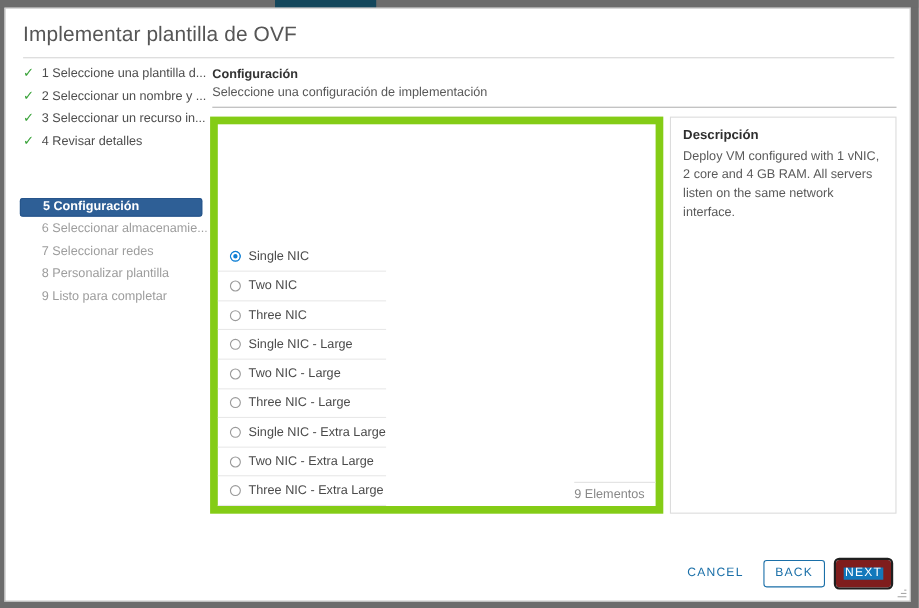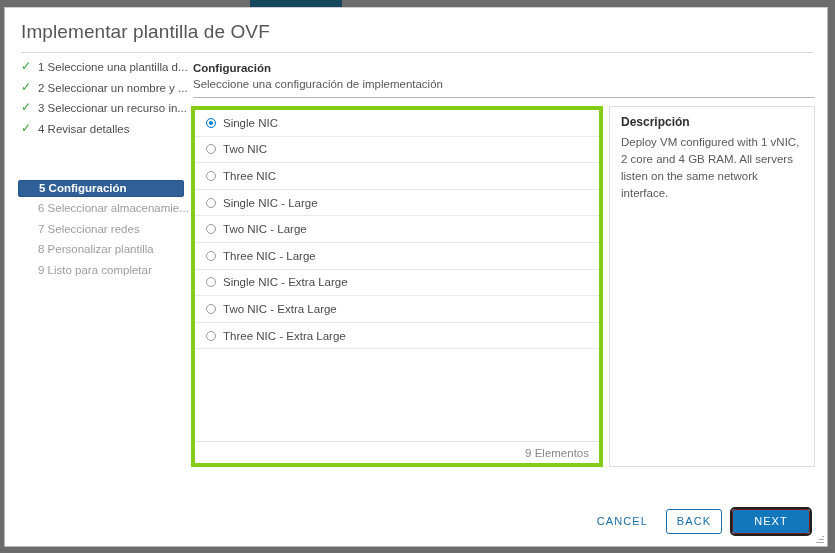--- a/index.html
+++ b/index.html
@@ -112,24 +112,25 @@
     left: 188px; top: 89px;
     width: 622px; height: 1px;
     background: #b5b5b5;
   }
 
   
   #options-box {
     position: absolute;
     left: 186px; top: 98px;
     width: 412px; height: 361px;
-    border: 4px solid #84cc16;
-    background: #ffffff;
-    display: flex;
-    flex-direction: column;
+    border: 7px solid #84cc16;
+    background: #ffffff;
+    display: flex;
+    flex-direction: row;
+    align-items: flex-end;
   }
   #options-list { flex: 0 0 auto; }
   .option-row {
     height: 26.6px;
     border-bottom: 1px solid #e8e8e8;
     display: flex;
     align-items: center;
     padding-left: 11px;
     font-size: 11.5px;
     color: #4a4a4a;
@@ -215,22 +216,22 @@
   #btn-back {
     color: #1a6fa8;
     background: #ffffff;
     border: 1px solid #1a6fa8;
     width: 56px;
     margin-right: 10px;
   }
   #btn-next {
     color: #ffffff;
     background: #1278bb;
-    border: 1px solid #7f1d1d;
-    width: 78px;
+    border: 7px solid #7f1d1d;
+    width: 50px;
     outline: 2px solid #1f1f1f;
     outline-offset: 0px;
   }
 
   
   #grip {
     position: absolute;
     right: 3px; bottom: 2px;
     width: 9px; height: 9px;
   }

